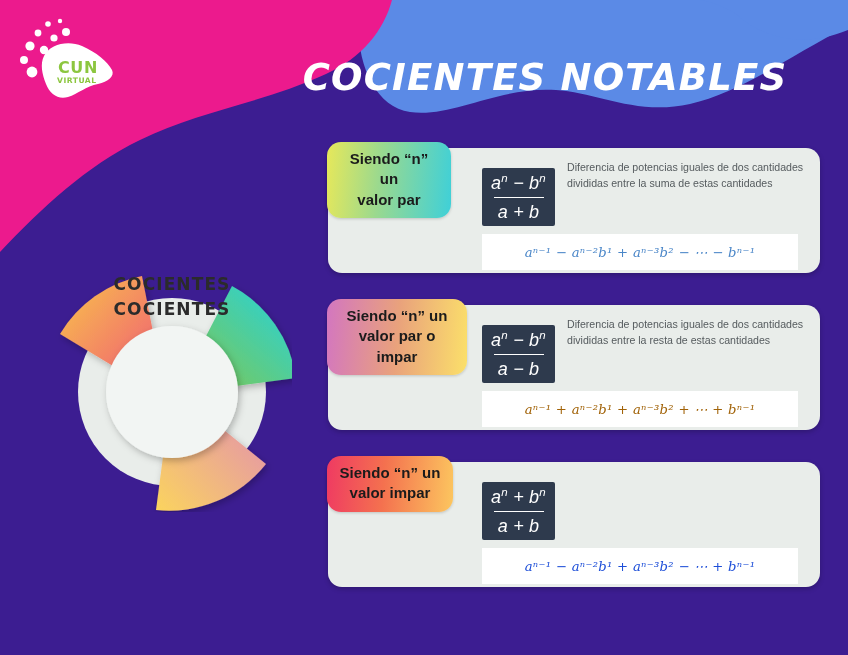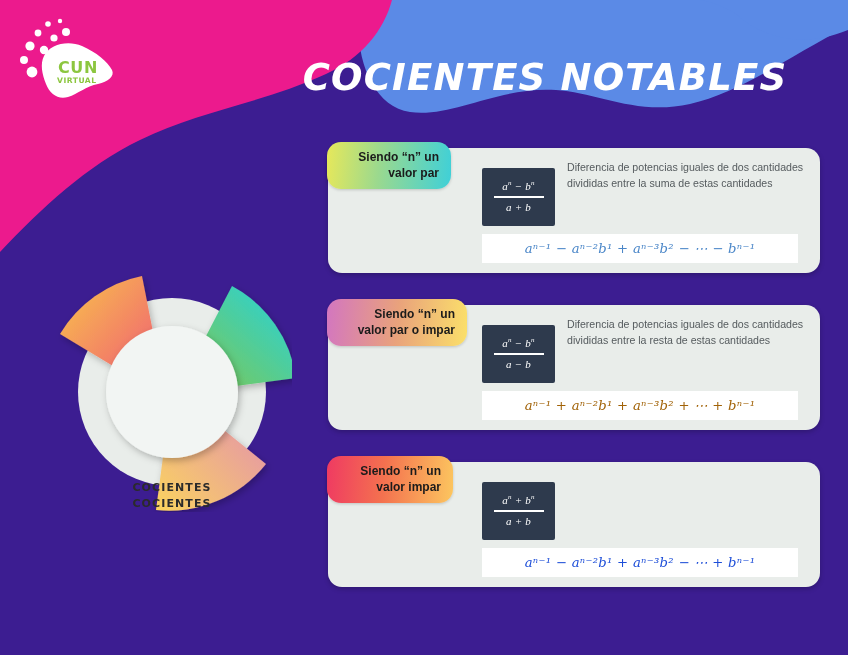--- a/index.html
+++ b/index.html
@@ -40,23 +40,23 @@
     font-style:italic;
   }
 
   
   #donut { position:absolute; left:52px; top:272px; width:240px; height:240px; }
   .donut-label {
     position:absolute;
     left:52px; top:272px;
     width:240px; height:240px;
     display:flex; flex-direction:column;
-    align-items:center; justify-content:flex-end;
+    align-items:center; justify-content:flex-start;
     color:#2b2b2b;
-    font-size:11px;
+    font-size:17px;
     font-weight:bold;
     letter-spacing:1.1px;
     line-height:1.45;
     text-align:center;
     font-family:"DejaVu Sans", sans-serif;
     pointer-events:none;
   }
 
   
   .card {
@@ -71,47 +71,47 @@
   #card-1 { top:148px; }
   #card-2 { top:305px; }
   #card-3 { top:462px; }
 
   .pill {
     position:absolute;
     left:-1px; top:-6px;
     border-radius:14px;
     padding:7px 12px 8px 12px;
     color:#1b1b1b;
-    font-size:12px;
+    font-size:15px;
     font-weight:bold;
     line-height:1.35;
-    text-align:right;
+    text-align:center;
     box-shadow:0 1px 3px rgba(0,0,0,0.18);
     white-space:pre-line;
     min-width:116px;
   }
   #pill-1 { background:linear-gradient(95deg,#e7e85a 0%,#9bd98e 42%,#3fd0d8 100%); width:124px; }
   #pill-2 { background:linear-gradient(95deg,#d376c0 0%,#e9a27c 50%,#fbe06a 100%); width:140px; }
   #pill-3 { background:linear-gradient(95deg,#ef3a62 0%,#f4714f 45%,#fcc65f 100%); width:126px; }
 
   
   .frac-box {
     position:absolute;
     left:154px; top:20px;
     width:73px; height:58px;
     background:#2e3a4d;
     border-radius:2px;
     display:flex; flex-direction:column;
     align-items:center; justify-content:center;
     color:#ffffff;
   }
   .frac-num, .frac-den {
-    font-family:Liberation Serif, serif;
+    font-family:Liberation Sans, sans-serif;
     font-style:italic;
-    font-size:11px;
+    font-size:18px;
     line-height:1.25;
     letter-spacing:0.2px;
   }
   .frac-bar {
     width:50px; height:1.4px;
     background:#ffffff;
     margin:2.5px 0 3px 0;
   }
   sup { font-size:0.64em; font-style:italic; }
 
@@ -124,21 +124,21 @@
     font-size:10.6px;
     line-height:1.47;
   }
 
   
   .formula {
     position:absolute;
     left:154px;
     top:86px;
     width:316px;
-    height:29px;
+    height:36px;
     background:#ffffff;
     display:flex;
     align-items:center;
     justify-content:center;
     font-family:"DejaVu Serif", serif;
     font-style:italic;
     font-size:13.2px;
     letter-spacing:0.3px;
     white-space:nowrap;
   }

